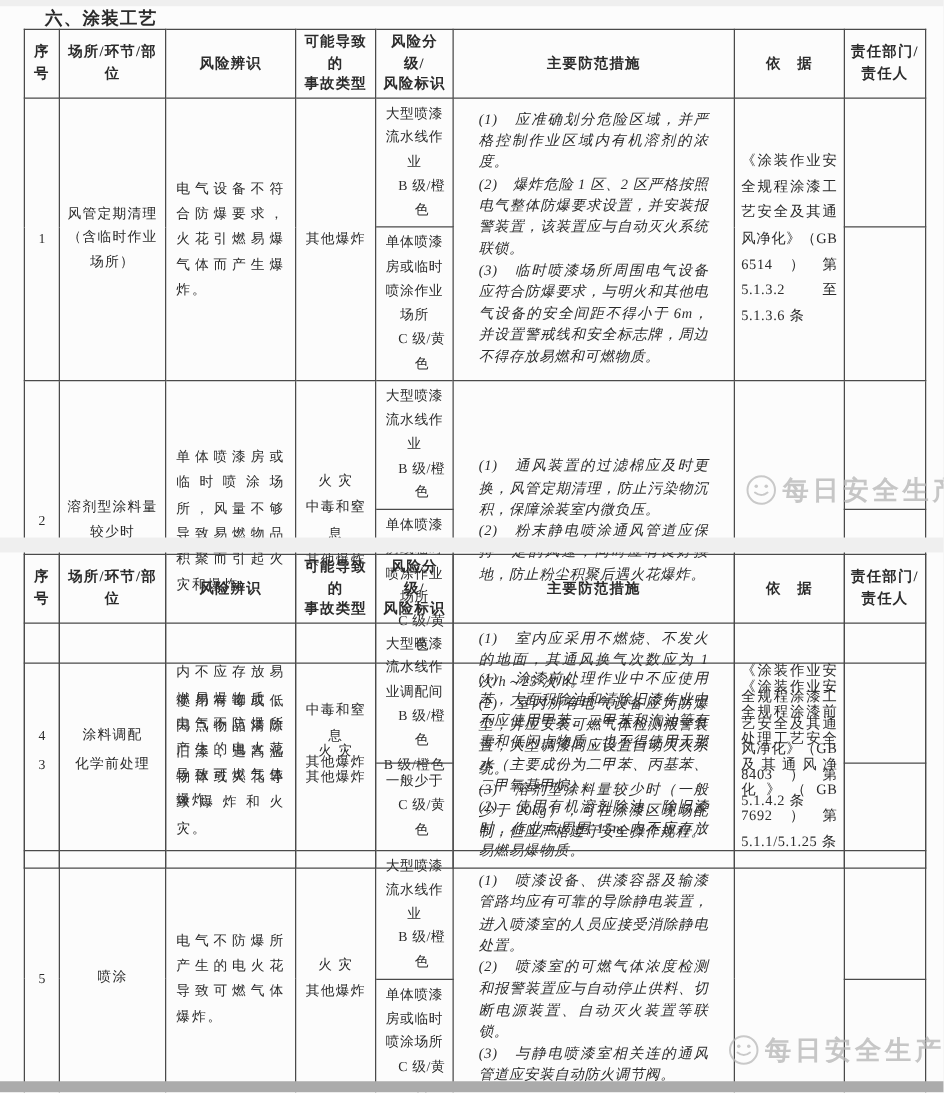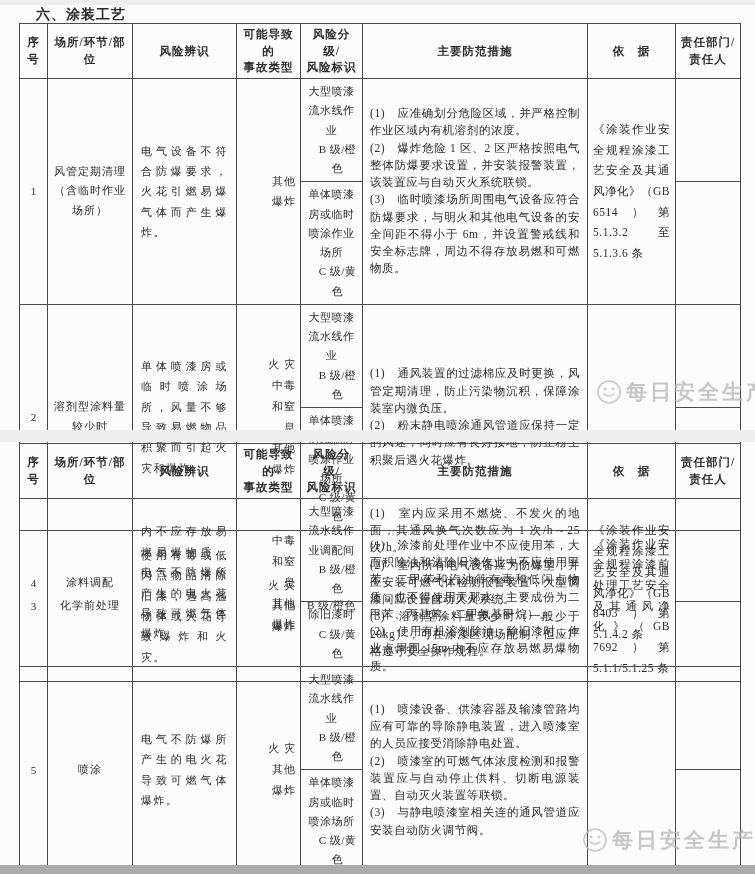--- a/index.html
+++ b/index.html
@@ -37,28 +37,28 @@
     white-space:pre-line;
     overflow:hidden;
   }
   .risk th{
     font-weight:bold;text-align:center;
     font-size:11.5px;line-height:1.45;letter-spacing:1px;
   }
   td.c-no{text-align:center;}
   td.c-place{text-align:center;letter-spacing:1px;line-height:1.8;padding:2px 6px;}
   td.c-risk{text-align:justify;letter-spacing:1.5px;line-height:1.85;padding:4px 8px;font-family:Liberation Serif, serif;}
-  td.c-acc{text-align:right;letter-spacing:1px;line-height:1.9;padding-left:24px;}
+  td.c-acc{text-align:center;letter-spacing:1px;line-height:1.9;}
   td.c-level{text-align:center;line-height:1.75;letter-spacing:0.5px;padding:3px 5px;vertical-align:middle;}
   td.c-level .grade{display:block;padding-left:12px;}
   td.c-level-single{text-align:center;letter-spacing:0.5px;}
   td.c-measures{
     text-align:justify;vertical-align:middle;
     line-height:1.5;letter-spacing:0.6px;
-    padding:4px 7px;font-size:11.5px;
+    padding:4px 20px;font-size:11.5px;font-style:italic;
   }
   td.c-basis{
     text-align:justify;letter-spacing:0.5px;line-height:1.8;
     padding:3px 5px;font-size:11.5px;margin-top:17px;
   }
   td.c-owner{}
   .watermark{
     position:absolute;z-index:5;
     display:flex;align-items:center;gap:4px;
     color:#b5b5b5;opacity:0.75;
@@ -188,21 +188,21 @@
       <td class="c-acc" rowspan="2">中毒和窒息
 其他爆炸</td>
       <td class="c-level"><span>大型喷漆流水线作业调配间</span><span class="grade">B 级/橙色</span></td>
       <td class="c-measures" rowspan="2">(1)　室内应采用不燃烧、不发火的地面，其通风换气次数应为 1 次/h～25 次/h。
 (2)　室内所有电气设备应为防爆型，并应安装可燃气体检测报警装置，大型调漆间应设置自动灭火系统。
 (3)　溶剂型涂料量较少时（一般少于 20kg），可在涂漆区现场配制，但应严格遵守安全操作规程。</td>
       <td class="c-basis" rowspan="2">《涂装作业安全规程涂漆工艺安全及其通风净化》（GB 8403）第 5.1.4.2 条</td>
       <td class="c-owner"></td>
     </tr>
     <tr style="height:57px">
-      <td class="c-level"><span>除旧漆时</span><span class="grade">C 级/黄色</span></td>
+      <td class="c-level"><span>一般少于</span><span class="grade">C 级/黄色</span></td>
       <td class="c-owner"></td>
     </tr>
 
     <tr style="height:67px">
       <td class="c-no" rowspan="2">5</td>
       <td class="c-place" rowspan="2">喷涂</td>
       <td class="c-risk" rowspan="2">电气不防爆所产生的电火花导致可燃气体爆炸。</td>
       <td class="c-acc" rowspan="2">火 灾
 其他爆炸</td>
       <td class="c-level"><span>大型喷漆流水线作业</span><span class="grade">B 级/橙色</span></td>

